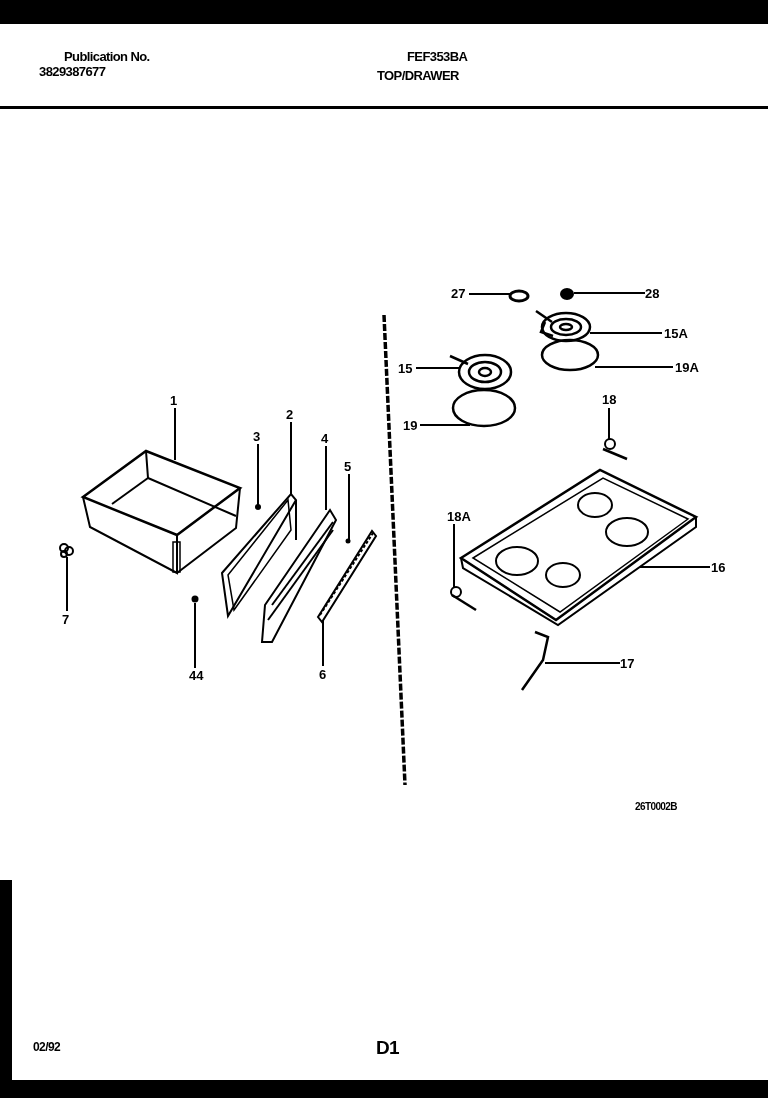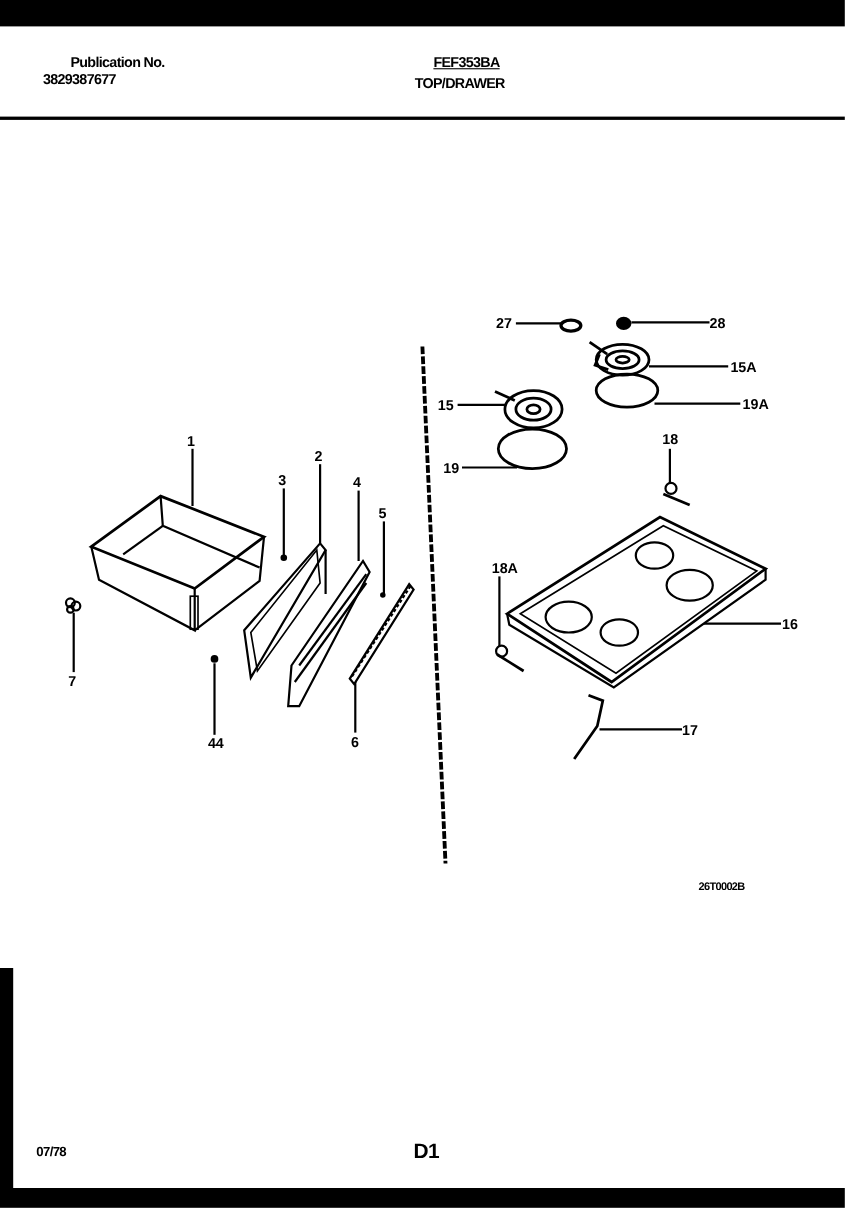--- a/index.html
+++ b/index.html
@@ -6,21 +6,21 @@
   body { width: 768px; height: 1098px; position: relative; overflow: hidden;
          font-family: "Liberation Sans", sans-serif; color: #000; }
   .topbar { position: absolute; left: 0; top: 0; width: 768px; height: 24px; background: #000; }
   .bottombar { position: absolute; left: 0; top: 1080px; width: 768px; height: 18px; background: #000; }
   .leftstrip { position: absolute; left: 0; top: 880px; width: 12px; height: 200px; background: #000; }
   .rule { position: absolute; left: 0; top: 106px; width: 768px; height: 3px; background: #000; }
   .txt { position: absolute; font-weight: bold; letter-spacing: -0.6px; white-space: nowrap; }
   .hdr { font-size: 13px; line-height: 15px; }
   .pub { left: 31px; top: 49px; padding-left: 33px; }
   .pubno { left: 39px; top: 64px; }
-  .model { left: 394px; top: 49px; text-decoration: underline; }
+  .model { left: 407px; top: 49px; }
   .section { left: 377px; top: 68px; }
   .drawing-code { left: 635px; top: 801px; font-size: 10px; }
   .date { left: 33px; top: 1040px; font-size: 12px; }
   .page { left: 376px; top: 1037px; font-size: 19px; }
   svg.diagram { position: absolute; left: 0; top: 0; width: 768px; height: 1098px; }
   svg .lbl { font-family: "Liberation Sans", sans-serif; font-weight: bold; font-size: 13px; fill: #000; }
 </style>
 </head>
 <body>
 
@@ -157,15 +157,15 @@
     <text class="lbl" x="602" y="404">18</text>
     <text class="lbl" x="447" y="521">18A</text>
     <text class="lbl" x="711" y="572">16</text>
     <text class="lbl" x="620" y="668">17</text>
   </g>
 </svg>
 
 <div class="txt drawing-code">26T0002B</div>
 
 <div class="leftstrip"></div>
-<div class="txt date">07/78</div>
+<div class="txt date">02/92</div>
 <div class="txt page">D1</div>
 <div class="bottombar"></div>
 
 </body></html>

